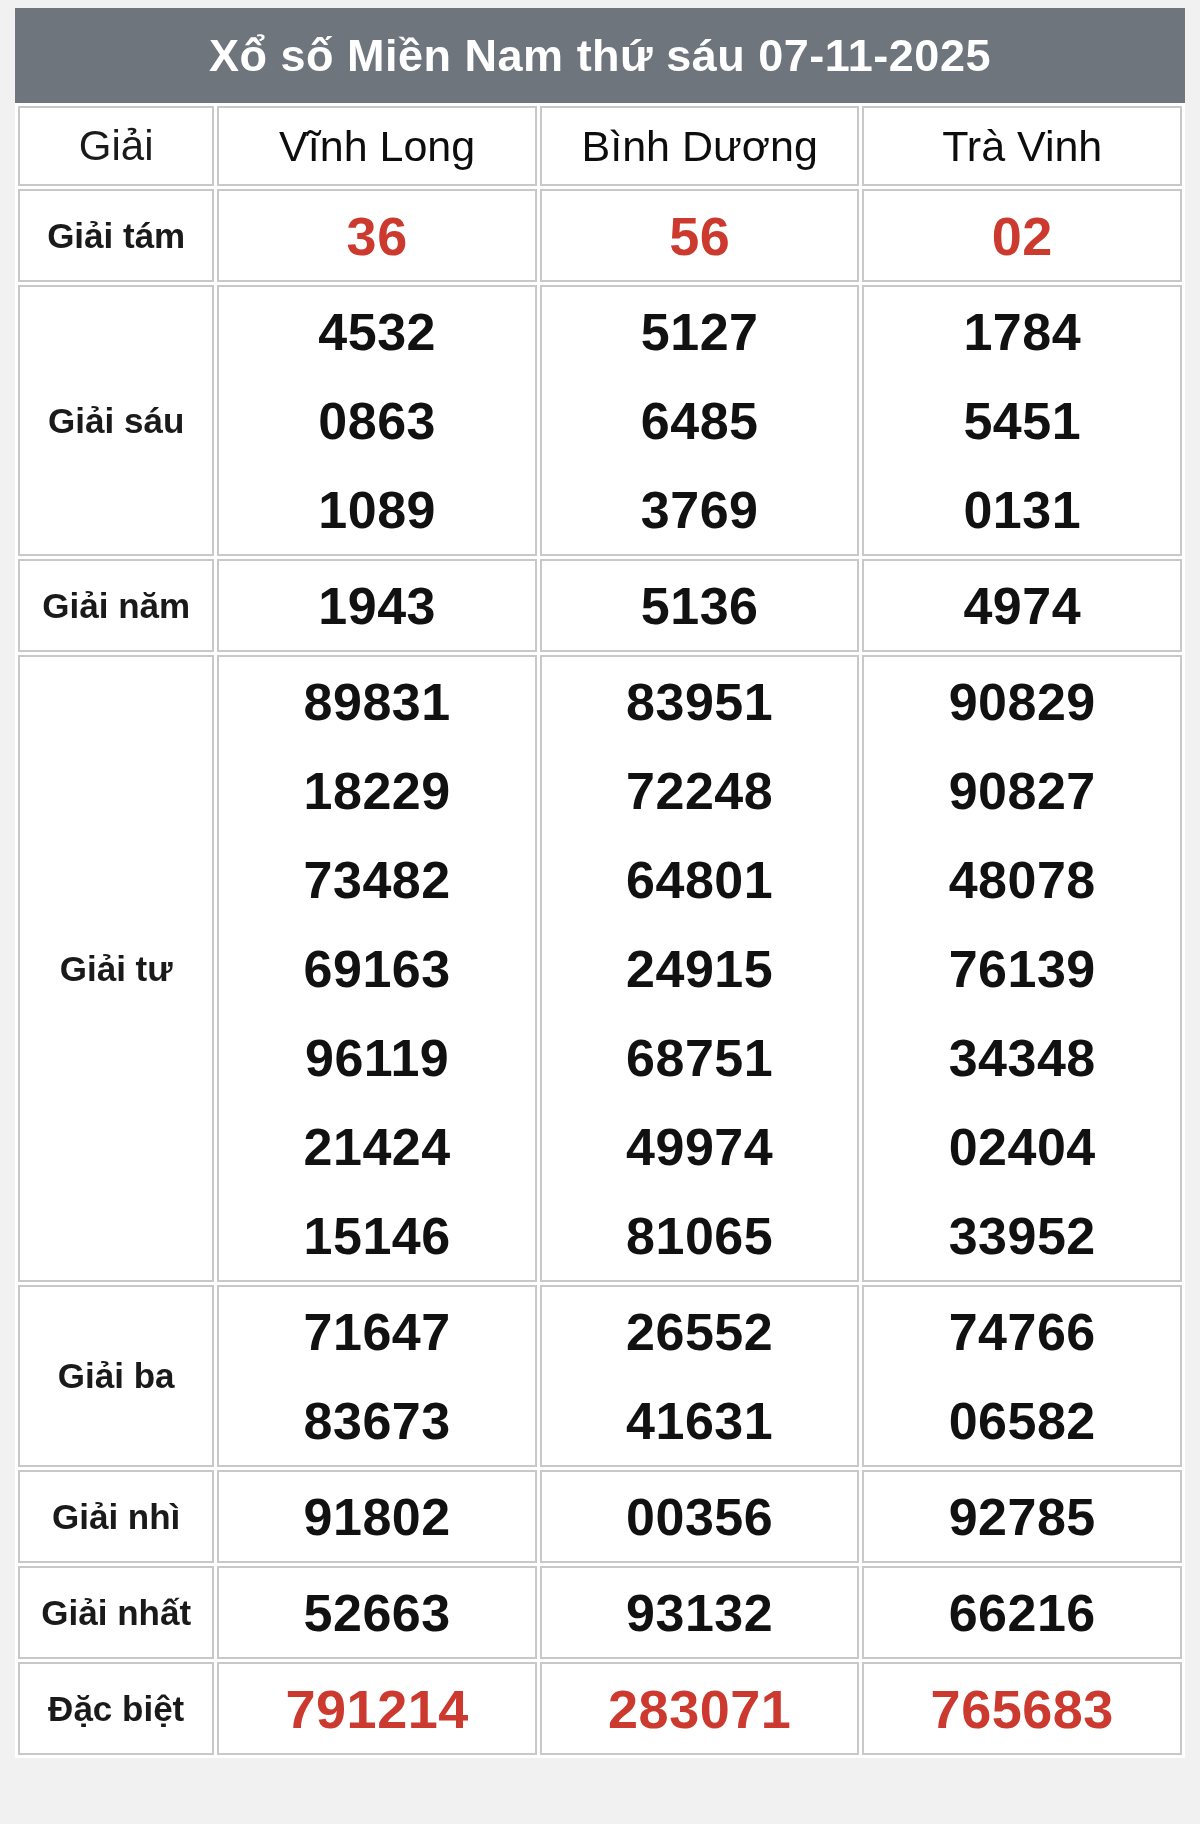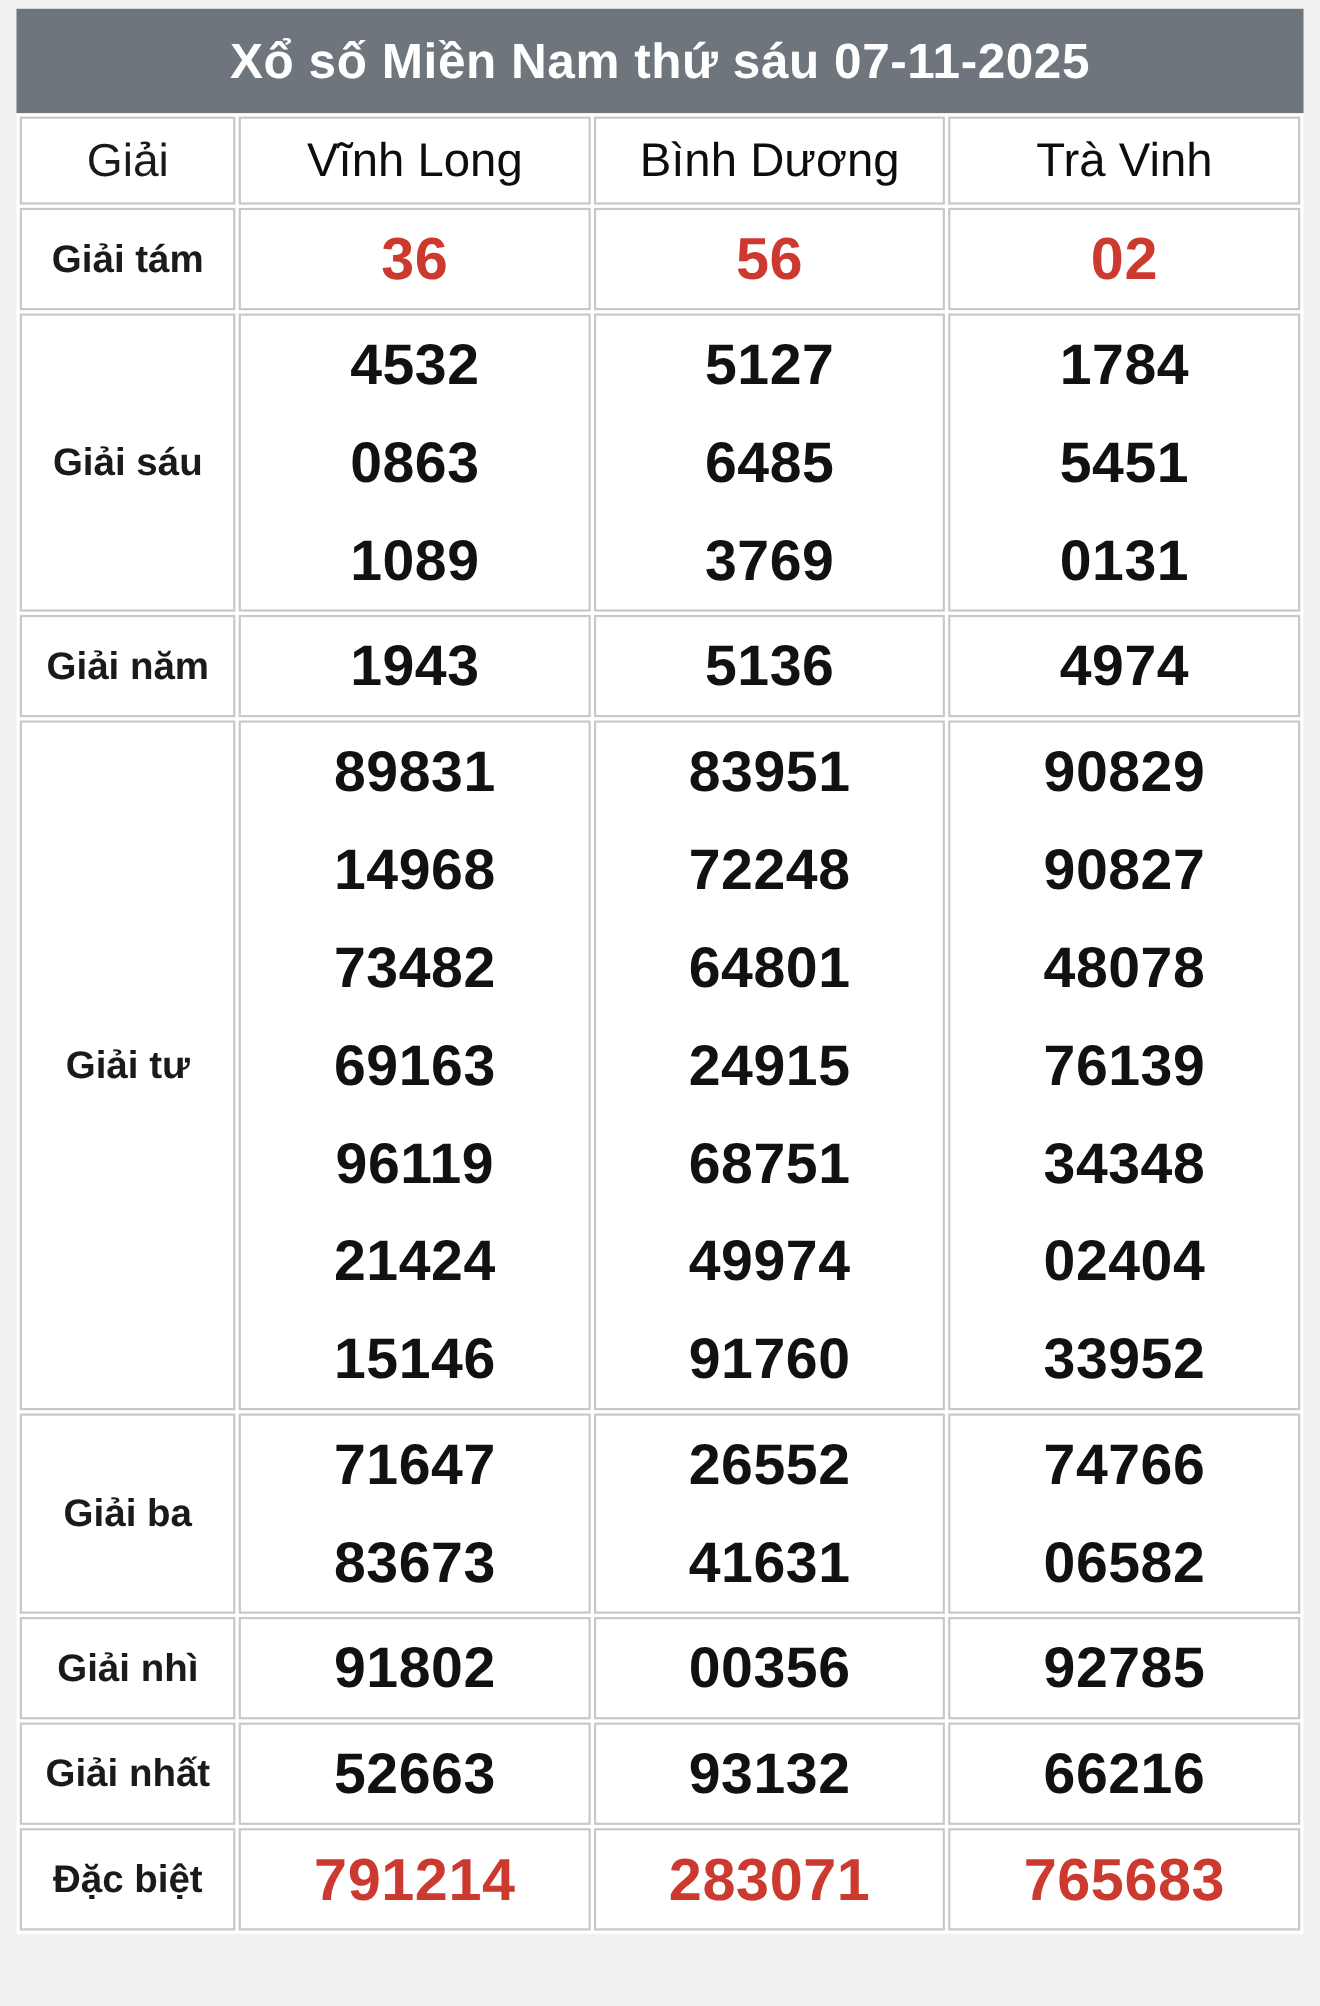--- a/index.html
+++ b/index.html
@@ -141,35 +141,35 @@
             <div class="num-line">5136</div>
           </td>
           <td class="vals">
             <div class="num-line">4974</div>
           </td>
         </tr>
         <tr>
           <td class="prize-label">Giải tư</td>
           <td class="vals">
             <div class="num-line">89831</div>
-            <div class="num-line">14968</div>
+            <div class="num-line">18229</div>
             <div class="num-line">73482</div>
             <div class="num-line">69163</div>
             <div class="num-line">96119</div>
             <div class="num-line">21424</div>
             <div class="num-line">15146</div>
           </td>
           <td class="vals">
             <div class="num-line">83951</div>
             <div class="num-line">72248</div>
             <div class="num-line">64801</div>
             <div class="num-line">24915</div>
             <div class="num-line">68751</div>
             <div class="num-line">49974</div>
-            <div class="num-line">91760</div>
+            <div class="num-line">81065</div>
           </td>
           <td class="vals">
             <div class="num-line">90829</div>
             <div class="num-line">90827</div>
             <div class="num-line">48078</div>
             <div class="num-line">76139</div>
             <div class="num-line">34348</div>
             <div class="num-line">02404</div>
             <div class="num-line">33952</div>
           </td>

